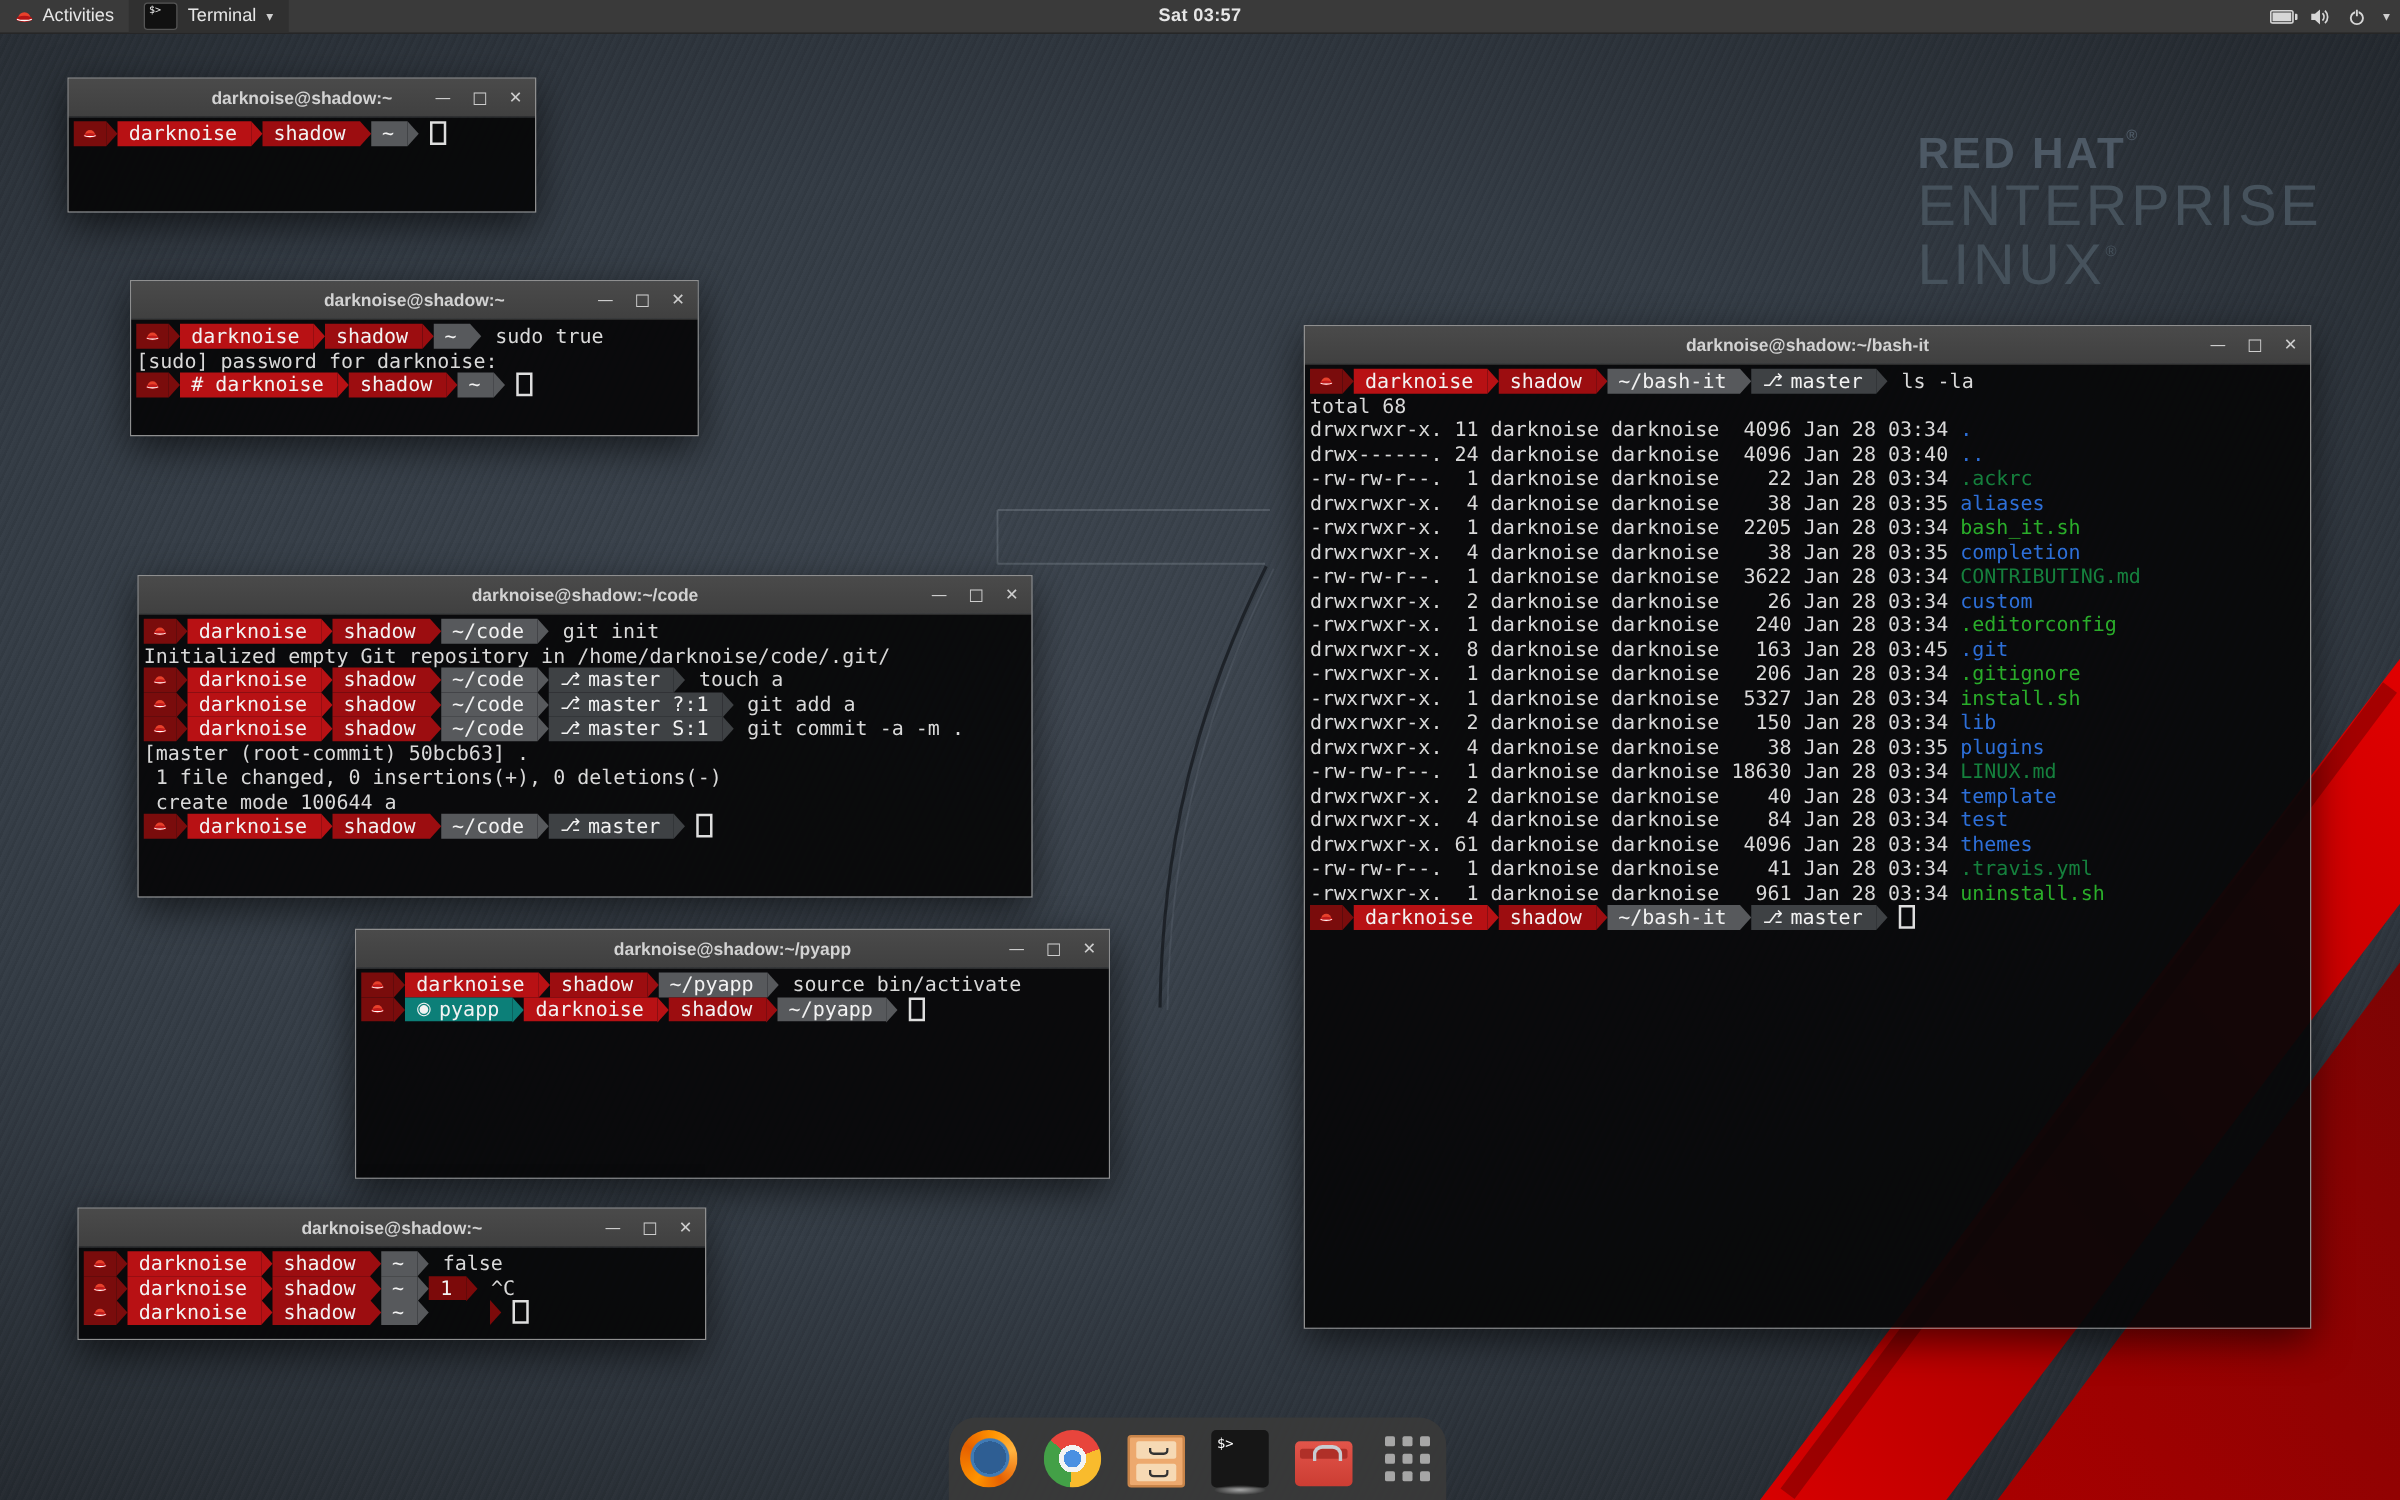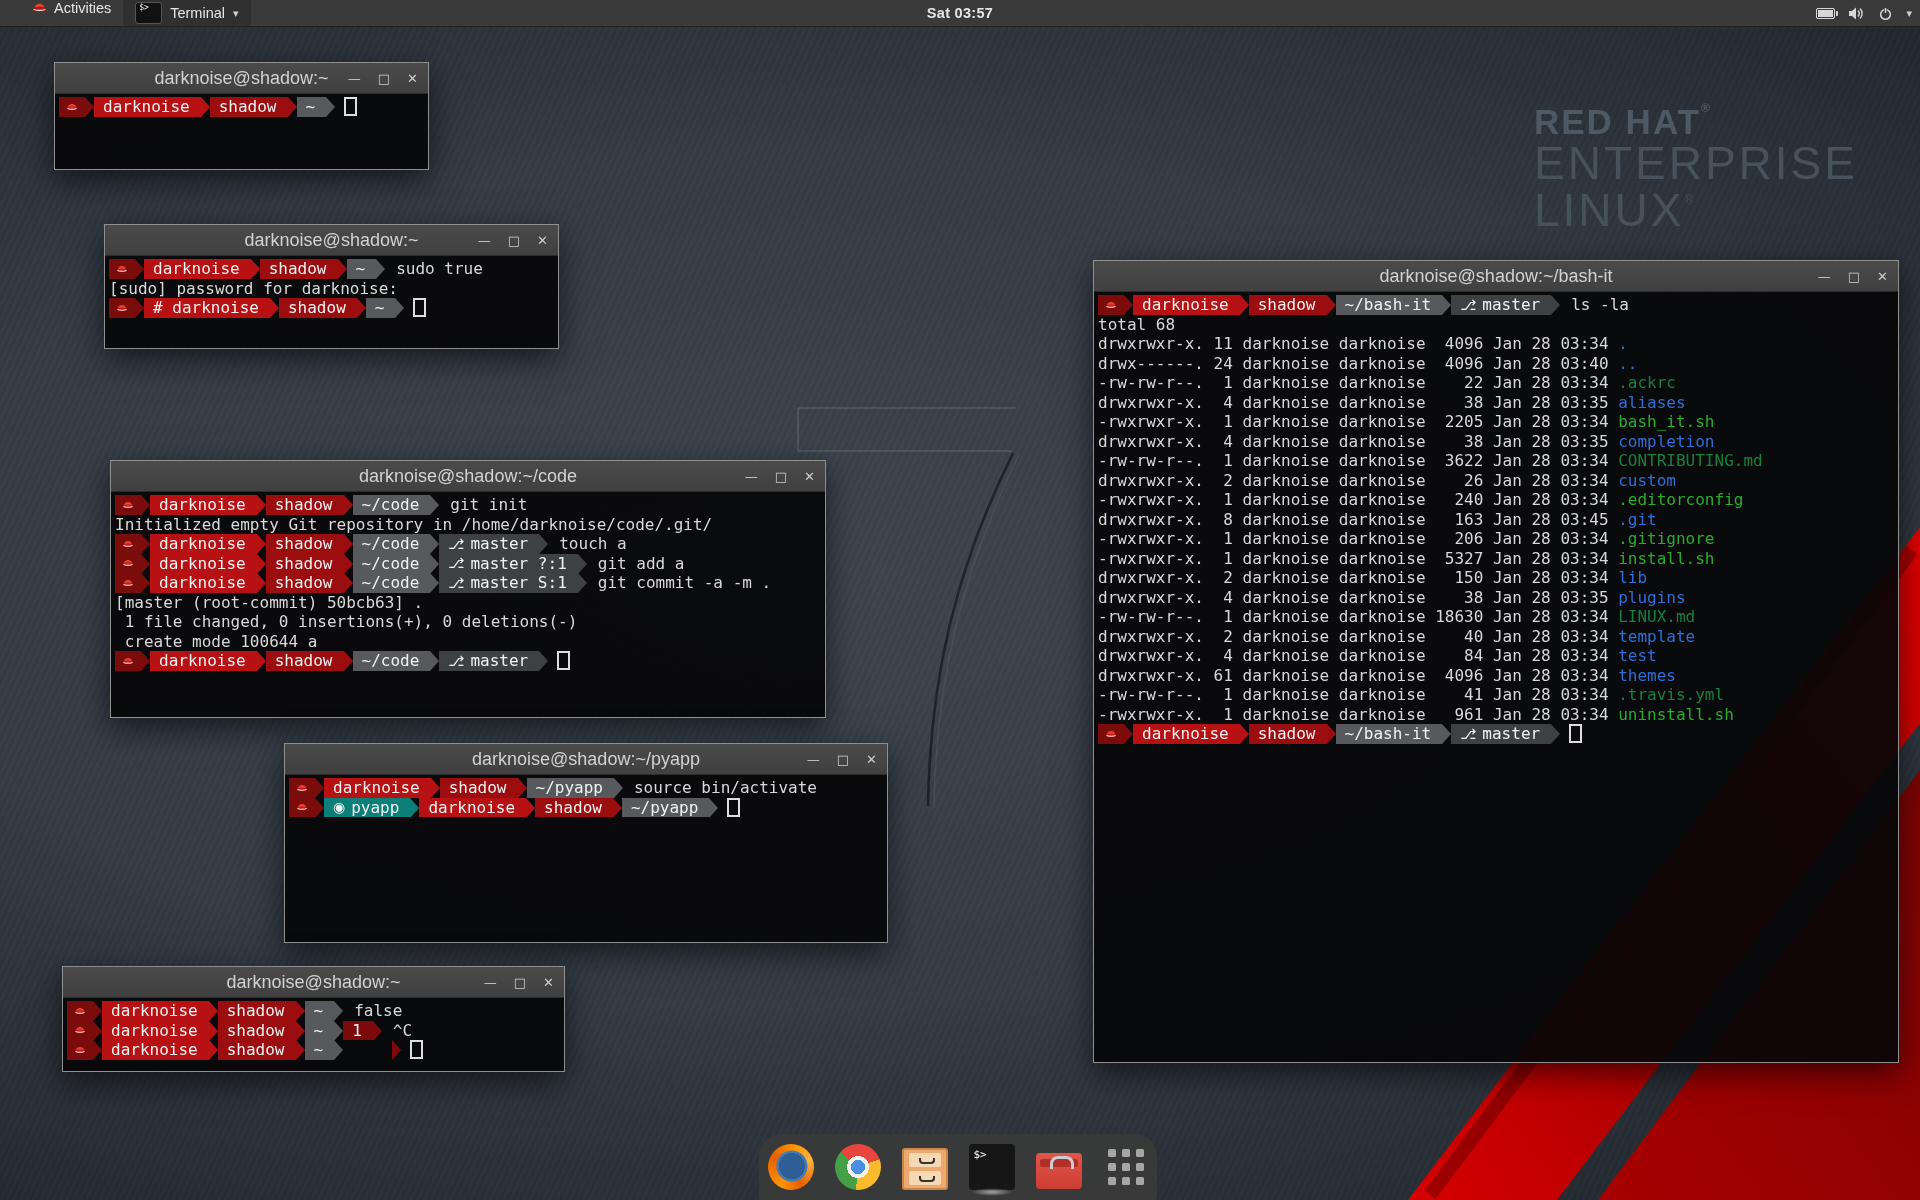--- a/index.html
+++ b/index.html
@@ -6,38 +6,38 @@
     font-family:"Liberation Sans",sans-serif;background:#15181c;}
   .desktop{position:absolute;inset:0;
     background:
       repeating-linear-gradient(115deg, rgba(0,0,0,.05) 0 2px, rgba(255,255,255,.012) 2px 4px, transparent 4px 6px),
       radial-gradient(125% 95% at 42% 48%, #3e4650 0%, #343c45 38%, #23282e 68%, #121519 100%);}
   .wallsvg{position:absolute;inset:0;z-index:1;}
   
   .topbar{position:absolute;left:0;top:0;width:1920px;height:26px;background:#3a3a3a;
     border-bottom:1px solid #222;z-index:50;display:flex;align-items:center;color:#e6e6e6;font-size:14.5px;}
   .tb-left{display:flex;align-items:center;height:100%;}
-  .activities{display:flex;gap:7px;padding:0 12px;height:100%;cursor:default;margin-left:20px;}
+  .activities{display:flex;align-items:center;gap:7px;padding:0 12px;height:100%;cursor:default;}
   .appbtn{display:flex;align-items:center;gap:8px;padding:0 12px;height:100%;background:#303030;}
   .miniterm{width:22px;height:20px;background:#111;border:1px solid #555;border-radius:3px;
     color:#eee;font-family:"DejaVu Sans Mono",monospace;font-size:8px;line-height:10px;padding-left:3px;}
   .chev{color:#cfcfcf;font-size:11px;}
   .clock{position:absolute;left:0;right:0;text-align:center;font-weight:700;letter-spacing:.3px;}
   .tb-right{position:absolute;right:8px;top:0;height:26px;display:flex;align-items:center;gap:13px;}
   .batt{width:17px;height:9px;border:1px solid #d6d6d6;border-radius:2px;position:relative;background:#d6d6d6;box-shadow:inset 0 0 0 1px #3a3a3a;}
   .batt:after{content:"";position:absolute;right:-4px;top:2px;width:2px;height:5px;background:#d6d6d6;border-radius:0 1px 1px 0;}
   
   .logo{position:absolute;left:1534px;top:102px;color:#4b5663;z-index:2;line-height:1.02;}
   .logo .l1{font-weight:700;font-size:35px;letter-spacing:2px;color:#4d5965;}
   .logo .l2,.logo .l3{font-weight:300;font-size:46px;letter-spacing:3px;color:#46525c;font-family:"Liberation Sans",sans-serif;}
   .logo sup{font-size:12px;vertical-align:22px;}
   
   .term{position:absolute;border:1px solid #8f8f8f;box-shadow:0 10px 30px rgba(0,0,0,.6);z-index:10;display:flex;flex-direction:column;}
   .tbar{height:30px;background:linear-gradient(#4a4a4a,#404040);display:flex;align-items:center;position:relative;flex:0 0 auto;border-bottom:1px solid #2c2c2c;}
-  .tbar .ttl{width:100%;text-align:center;color:#d2d2d2;font-weight:400;font-size:18px;}
+  .tbar .ttl{width:100%;text-align:center;color:#d2d2d2;font-weight:700;font-size:14px;}
   .wbtns{position:absolute;right:10px;top:0;height:100%;display:flex;align-items:center;gap:17px;color:#cdcdcd;font-size:13px;}
   .wbtns span{cursor:default;font-family:"DejaVu Sans",sans-serif;}
   .tbody{flex:1;background:rgba(6,6,8,.93);padding:3px 0 0 4px;overflow:hidden;
     font-family:"DejaVu Sans Mono",monospace;font-size:16px;color:#d9d9d9;}
   .tline{display:flex;align-items:stretch;height:19.5px;}
   .seg{display:flex;align-items:center;padding:0 11px 0 9px;color:#f2f2f2;white-space:pre;}
   .seg-icon{padding:0 7px;}
   .arrow{width:0;height:0;border-top:10px solid transparent;border-bottom:10px solid transparent;border-left:9px solid transparent;}
   .cmd{padding-left:11px;white-space:pre;align-self:center;}
   .out{white-space:pre;line-height:19.5px;}
@@ -415,21 +415,21 @@
         <span class="arrow" style="border-left-color: rgb(156, 13, 16);"></span>
         <span class="seg seg-path" style="background: rgb(87, 89, 92);">~</span>
         <span class="arrow" style="border-left-color: rgb(87, 89, 92);"></span>
         <span class="seg seg-exit" style="background: #a16207; margin-top: 48px;">130</span>
         <span class="arrow" style="border-left-color: rgb(124, 10, 10);"></span>
         <span class="cursor"></span>
       </div>
     </div>
 </section>
 
-<section class="term" style="left:1093px;top:260px;width:804px;height:801px;">
+<section class="term" style="left:1043px;top:260px;width:804px;height:801px;">
   <div class="tbar">
     <span class="ttl">darknoise@shadow:~/bash-it</span>
     <span class="wbtns">
         <span>—</span>
         <span>□</span>
         <span>✕</span>
       </span>
   </div>
   <div class="tbody">
       <div class="tline">

